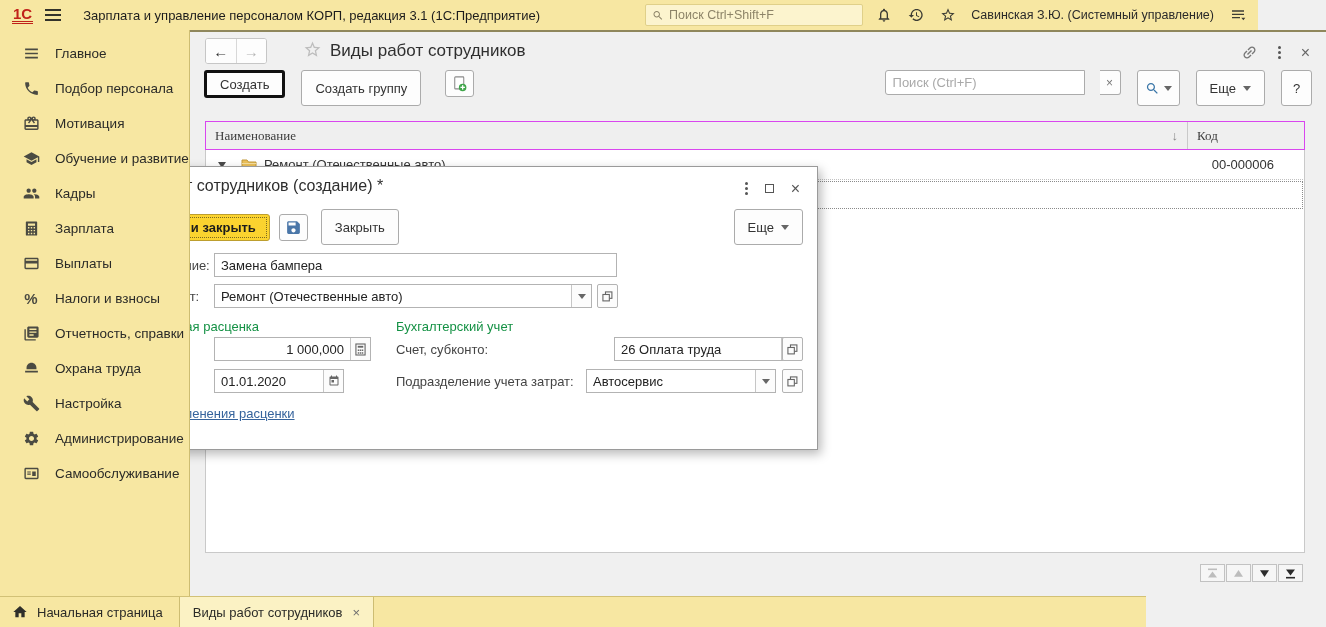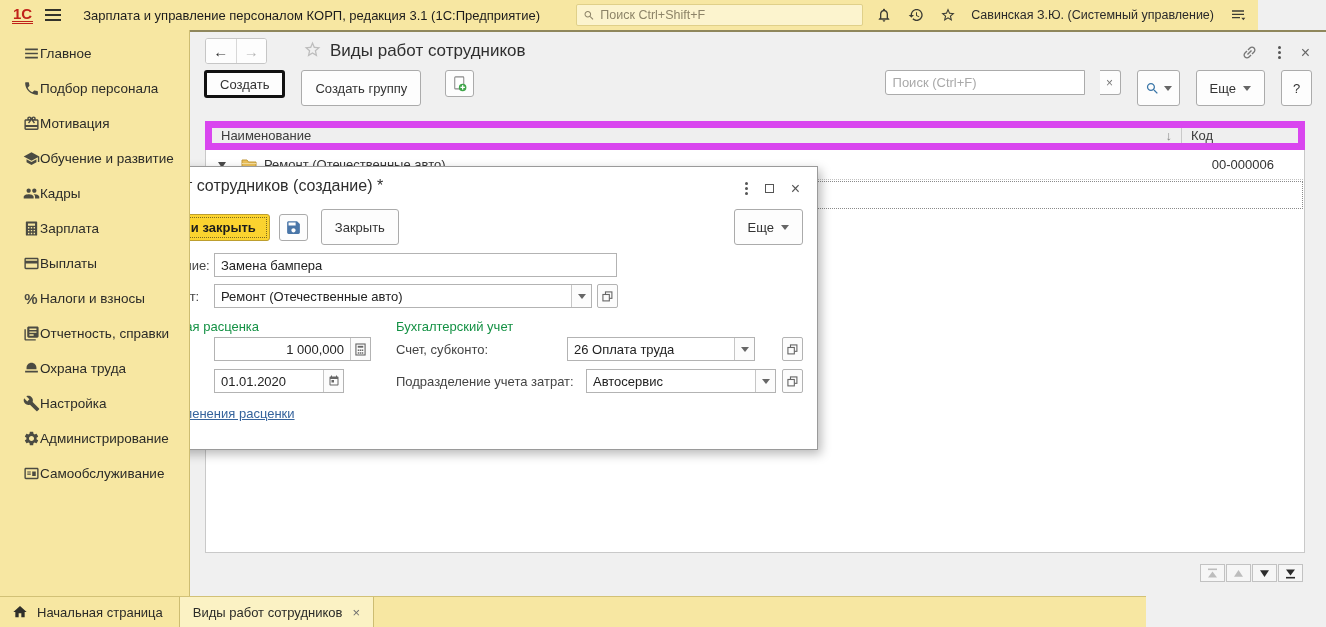--- a/index.html
+++ b/index.html
@@ -3,31 +3,31 @@
 <meta charset="utf-8">
 <style>
   * { margin:0; padding:0; box-sizing:border-box; }
   html,body { width:1326px; height:627px; font-family:"Liberation Sans","DejaVu Sans",sans-serif; background:#f0f0f0; overflow:hidden; }
 
   
   .topbar { position:absolute; left:0; top:0; width:1258px; height:30px; background:#f7e7a2; display:flex; align-items:center; padding:0 12px; gap:12px; z-index:30; }
   .logo { font-weight:bold; font-size:15px; color:#c0211a; border-bottom:3px double #c0211a; line-height:14px; padding:0 1px; }
   .burger svg { display:block; }
   .topbar-title { font-size:13px; color:#1c1c1c; margin-left:10px; white-space:nowrap; }
-  .top-search { margin-left:24px; width:318px; height:22px; background:#fcf4ce; border:1px solid #e0d089; border-radius:2px; display:flex; align-items:center; padding:0 6px; gap:5px; }
+  .top-search { margin-left:93px; width:318px; height:22px; background:#fcf4ce; border:1px solid #e0d089; border-radius:2px; display:flex; align-items:center; padding:0 6px; gap:5px; }
   .top-search input { border:none; background:transparent; outline:none; font-size:12.5px; color:#333; width:100%; font-family:inherit; }
   .top-search input::placeholder { color:#8d8468; }
   .top-right { margin-left:auto; display:flex; align-items:center; gap:15px; }
   .tb-ic { width:17px; height:17px; display:flex; align-items:center; justify-content:center; }
   .tb-ic svg { width:16px; height:16px; fill:#3c3c34; }
   .user-name { font-size:12.5px; color:#2a2a2a; white-space:nowrap; }
 
   
   .sidebar { position:absolute; left:0; top:30px; width:190px; height:566px; background:#f7e7a2; border-right:1px solid #cdbd72; z-index:20; padding-top:6px; }
-  .si { height:35px; display:flex; align-items:center; padding-left:22px; font-size:13.5px; color:#2b2b28; cursor:default; }
+  .si { height:35px; display:flex; align-items:center; padding-left:22px; gap:15px; font-size:13.5px; color:#2b2b28; cursor:default; }
   .si .ic { width:18px; height:18px; display:flex; align-items:center; justify-content:center; }
   .si svg { width:17px; height:17px; fill:#4b4b42; }
   .si .pct { font-size:15px; font-weight:bold; color:#4b4b42; }
 
   
   .content { position:absolute; left:190px; top:30px; width:1136px; height:566px; background:#f0f0f0; border-top:2px solid #8f875c; }
   .crumb-row { height:38px; display:flex; align-items:center; padding-left:15px; position:relative; }
   .nav-group { width:62px; height:26px; background:#fff; border:1px solid #c6c6c6; border-radius:3px; display:flex; overflow:hidden; }
   .nav-btn { flex:1; display:flex; align-items:center; justify-content:center; font-size:15px; background:#fdfdfd; }
   .nav-btn.back { color:#2e2e2e; border-right:1px solid #d8d8d8; }
@@ -46,21 +46,21 @@
   .icon-btn { width:29px; height:27px; padding:0; }
   .tr-spacer { flex:1; }
   .search-group { width:200px; height:25px; border:1px solid #ababab; border-radius:3px 0 0 3px; background:#fff; display:flex; align-items:center; }
   .search-group input { border:none; outline:none; flex:1; font-size:13px; padding:0 7px; color:#333; font-family:inherit; }
   .search-group input::placeholder { color:#a9a9a9; }
   .clear-btn { width:21px; height:25px; border:1px solid #ababab; border-left:none; margin-left:-1px; background:#fdfdfd; display:flex; align-items:center; justify-content:center; color:#777; font-size:12px; border-radius:0 3px 3px 0; }
   .dd-caret { width:0; height:0; border-left:4px solid transparent; border-right:4px solid transparent; border-top:5px solid #666; margin-left:7px; }
 
   
   .table { margin:7px 21px 0 15px; width:1100px; }
-  .thead { height:29px; background:#efefef; border:7px solid #d946ef; display:flex; align-items:center; font-size:13px; color:#3c3c3c; }
+  .thead { height:29px; background:#efefef; border:1px solid #d946ef; display:flex; align-items:center; font-size:13px; color:#3c3c3c;font-family:Liberation Serif, serif; }
   .th-name { flex:1; display:flex; align-items:center; padding-left:9px; }
   .sort-arrow { margin-left:auto; margin-right:9px; color:#888; font-size:13px; }
   .th-code { width:117px; border-left:1px solid #c9c9c9; height:100%; display:flex; align-items:center; padding-left:9px; }
   .trow { height:30px; background:#fff; border-left:1px solid #c9c9c9; border-right:1px solid #c9c9c9; border-bottom:1px dotted #c2c2c2; display:flex; align-items:center; font-size:13px; color:#333; }
   .expander { width:0; height:0; border-left:4px solid transparent; border-right:4px solid transparent; border-top:6px solid #4a4a4a; margin:0 8px 0 12px; }
   .row-name { display:flex; align-items:center; gap:7px; flex:1; }
   .row-code { width:117px; text-align:right; padding-right:30px; color:#333; }
   .focus-row { height:30px; background:#fff; border-left:1px solid #c9c9c9; border-right:1px solid #c9c9c9; position:relative; }
   .focus-row::after { content:""; position:absolute; inset:1px; border:1px dotted #8a8a8a; }
   .tbody-rest { height:343px; background:#fff; border:1px solid #c9c9c9; border-top:none; }
@@ -412,21 +412,21 @@
           <rect x="3" y="7" width="1.6" height="1.6"></rect>
           <rect x="5.2" y="7" width="1.6" height="1.6"></rect>
           <rect x="7.4" y="7" width="1.6" height="1.6"></rect>
           <rect x="3" y="10" width="1.6" height="1.6"></rect>
           <rect x="5.2" y="10" width="1.6" height="1.6"></rect>
           <rect x="7.4" y="10" width="1.6" height="1.6"></rect>
         </svg>
     </span>
   </div>
   <span class="dlg-label" style="left:297px;top:175px">Счет, субконто:</span>
-  <div class="field" style="left:468px;top:170px;width:188px">
+  <div class="field" style="left:515px;top:170px;width:188px">
     <input value="26 Оплата труда" style="">
     <span class="fbtn">
         <span class="car"></span>
       </span>
   </div>
   <span class="open-btn" style="left:683px;top:170px">
     <svg width="11" height="11" viewBox="0 0 12 12" fill="none" stroke="#666" stroke-width="1.2">
         <rect x="3.8" y="1" width="7" height="7"></rect>
         <rect x="1" y="3.8" width="7" height="7" fill="#fcfcfc"></rect>
       </svg>

